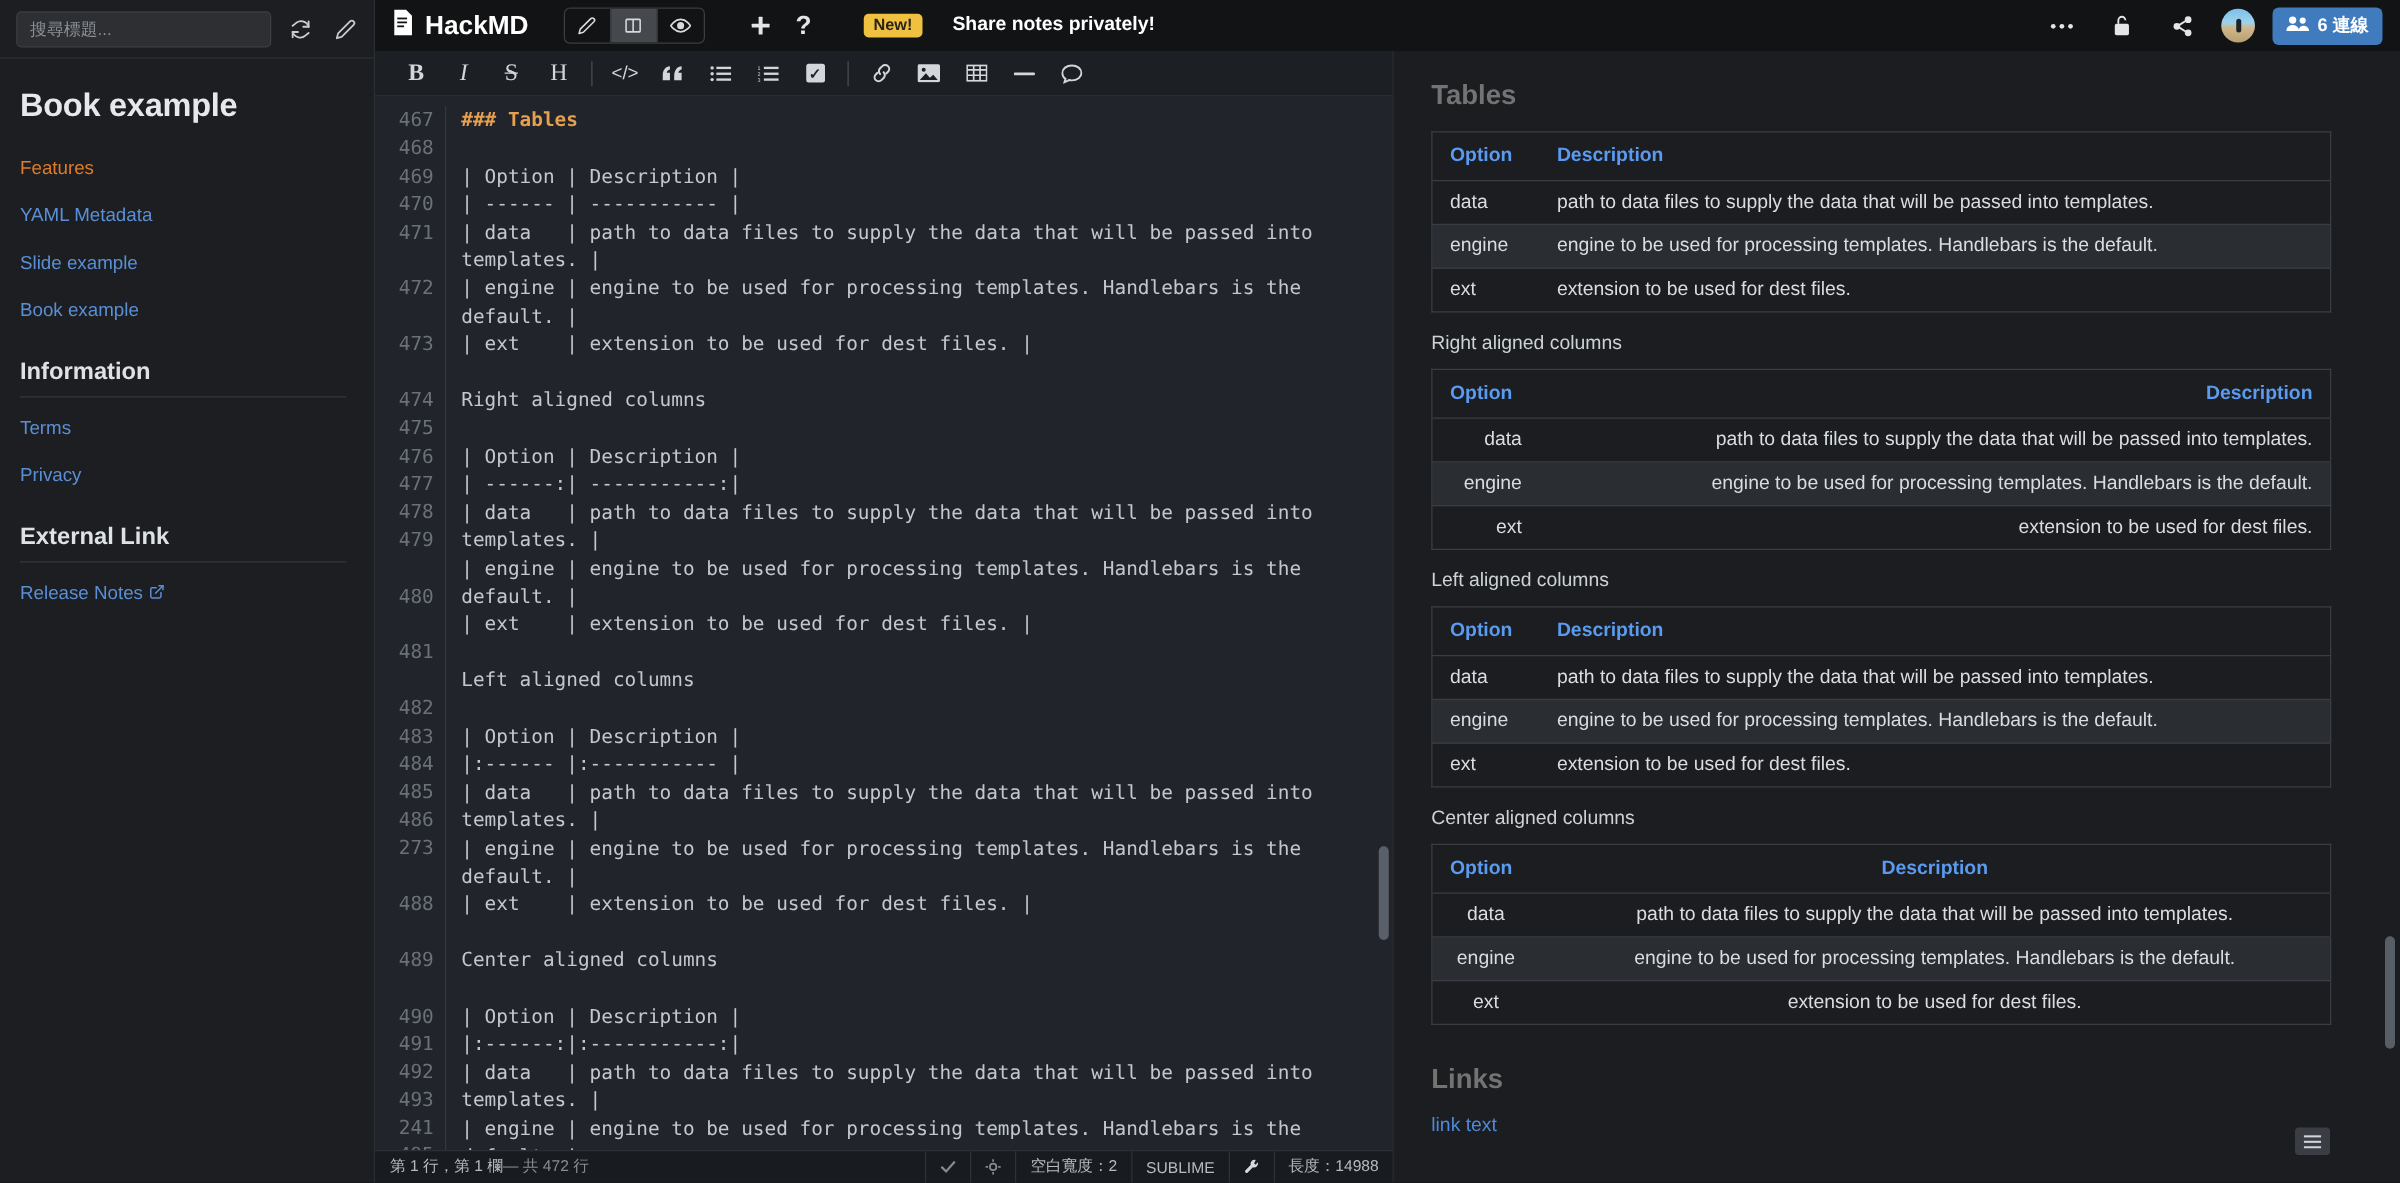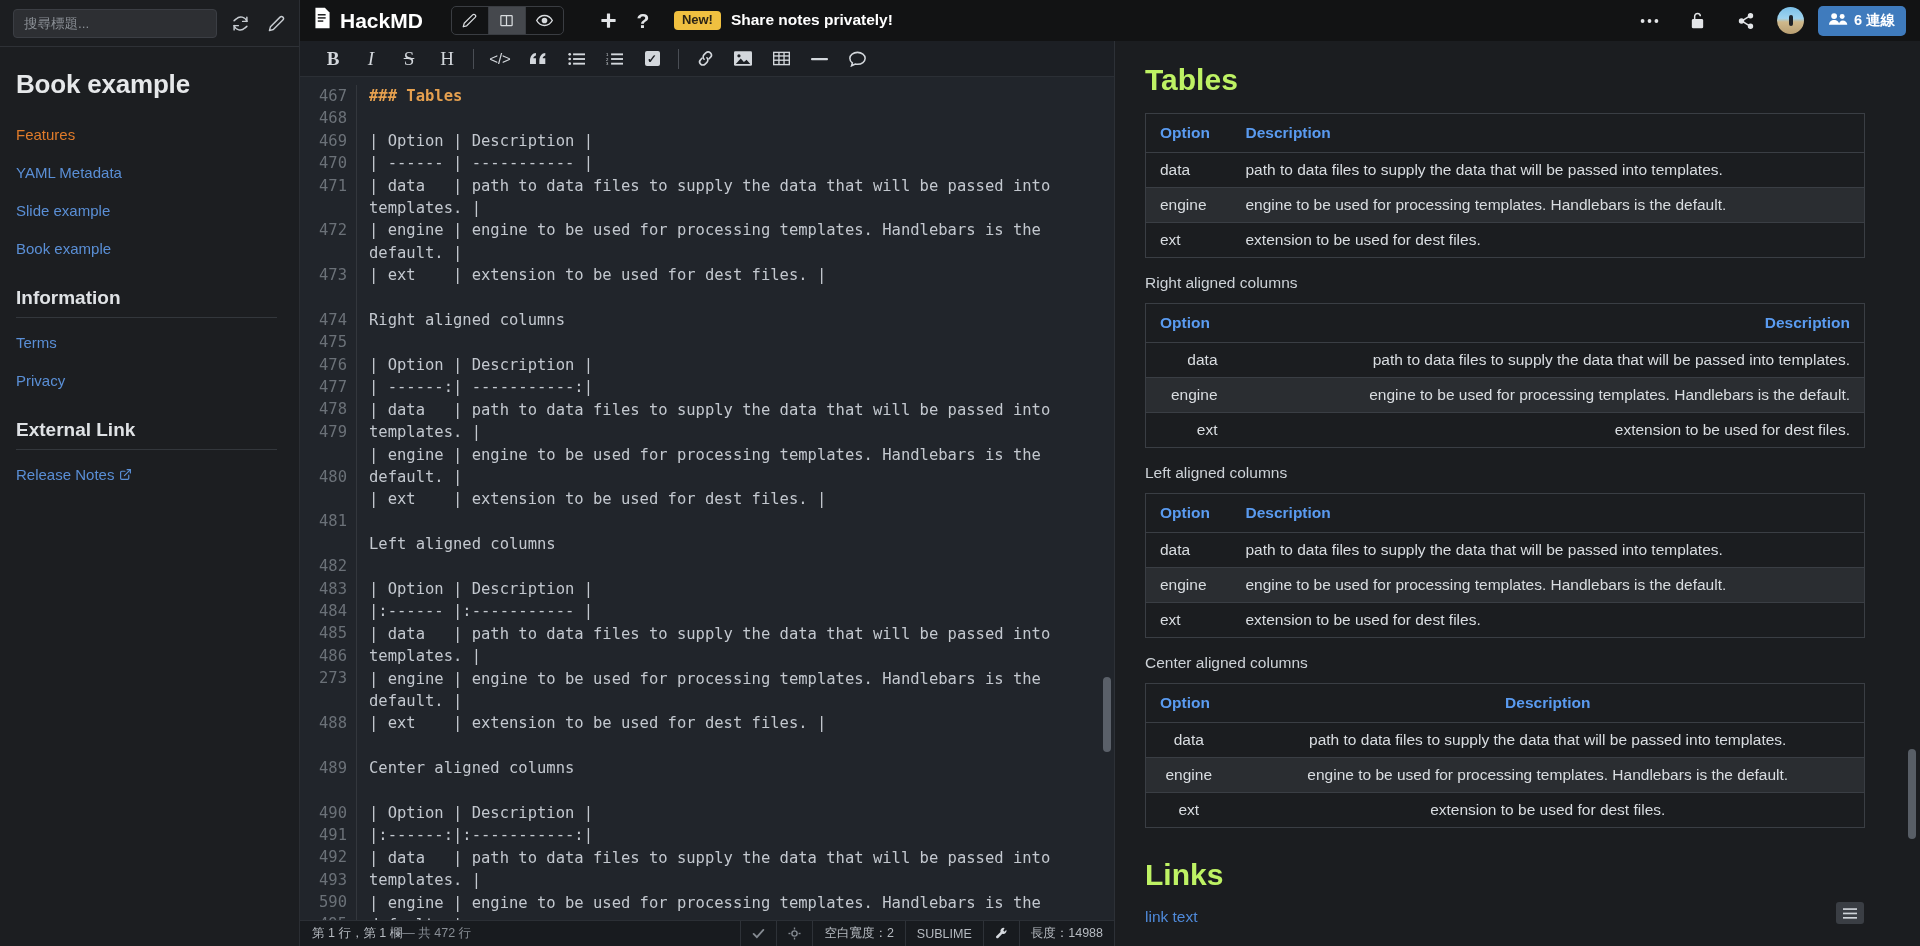--- a/index.html
+++ b/index.html
@@ -103,22 +103,22 @@
     border-right: 1px solid #3a3d42;
   }
   .mode-btn:last-child { border-right: none; }
   .mode-btn.active { background: #45484d; }
   .nav-ic {
     width: 34px; height: 34px;
     display: flex; align-items: center; justify-content: center;
     color: #e3e5e8; cursor: pointer;
   }
   .nav-new {
-    display: flex; align-items: center; gap: 10px;
-    margin-left: 14px; cursor: pointer;
+    display: flex; align-items: center; gap: 24px;
+    margin-left: 31px; cursor: pointer;
   }
   .badge-new {
     background: #f0c040; color: #2b2416;
     font-size: 13px; font-weight: bold;
     border-radius: 4px; padding: 2px 8px 3px 8px;
     line-height: 1.1;
   }
   .nav-newtext { color: #fff; font-size: 15.5px; font-weight: bold; }
   .nav-spacer { flex: 1 1 auto; }
   .nav-right { display: flex; align-items: center; gap: 14px; text-align: center; }
@@ -228,21 +228,21 @@
   
   .preview {
     flex: 1 1 auto; min-width: 0;
     background: #1b1d20;
     padding: 22px 55px 0 30px;
     overflow: hidden;
     position: relative;
     color: #d7dbdf;
   }
   .pv-h2 {
-    font-size: 30px; font-weight: bold; color: #bef264;
+    font-size: 22px; font-weight: bold; color: #737373;
     margin: 0 0 16px 0;
   }
   .pv-h2.mt { margin-top: 30px; }
   .pv-p { font-size: 15.5px; color: #cdd2d7; margin: 16px 0 11px 0; }
   table.md {
     width: 100%; border-collapse: collapse;
     border: 1px solid #3a3e44;
     font-size: 15.5px;
   }
   table.md th {
@@ -523,21 +523,21 @@
                 <div>273</div>
                 <div class="blank">.</div>
                 <div>488</div>
                 <div class="blank">.</div>
                 <div>489</div>
                 <div class="blank">.</div>
                 <div>490</div>
                 <div>491</div>
                 <div>492</div>
                 <div>493</div>
-                <div>590</div>
+                <div>241</div>
                 <div>495</div>
               </div>
             <div class="lines" id="lines"><div class="ln hd">### Tables</div><div class="ln">&nbsp;</div><div class="ln">| Option | Description |</div><div class="ln">| ------ | ----------- |</div><div class="ln">| data   | path to data files to supply the data that will be passed into templates. |</div><div class="ln">| engine | engine to be used for processing templates. Handlebars is the default. |</div><div class="ln">| ext    | extension to be used for dest files. |</div><div class="ln">&nbsp;</div><div class="ln">Right aligned columns</div><div class="ln">&nbsp;</div><div class="ln">| Option | Description |</div><div class="ln">| ------:| -----------:|</div><div class="ln">| data   | path to data files to supply the data that will be passed into templates. |</div><div class="ln">| engine | engine to be used for processing templates. Handlebars is the default. |</div><div class="ln">| ext    | extension to be used for dest files. |</div><div class="ln">&nbsp;</div><div class="ln">Left aligned columns</div><div class="ln">&nbsp;</div><div class="ln">| Option | Description |</div><div class="ln">|:------ |:----------- |</div><div class="ln">| data   | path to data files to supply the data that will be passed into templates. |</div><div class="ln">| engine | engine to be used for processing templates. Handlebars is the default. |</div><div class="ln">| ext    | extension to be used for dest files. |</div><div class="ln">&nbsp;</div><div class="ln">Center aligned columns</div><div class="ln">&nbsp;</div><div class="ln">| Option | Description |</div><div class="ln">|:------:|:-----------:|</div><div class="ln">| data   | path to data files to supply the data that will be passed into templates. |</div><div class="ln">| engine | engine to be used for processing templates. Handlebars is the default. |</div></div>
           </div>
           <div class="vscroll"></div>
         </div>
 
         <div class="statusbar">
           <div class="sb-left"><span>第 1 行，第 1 欄</span><span class="dim">— 共 472 行</span>
           </div>

